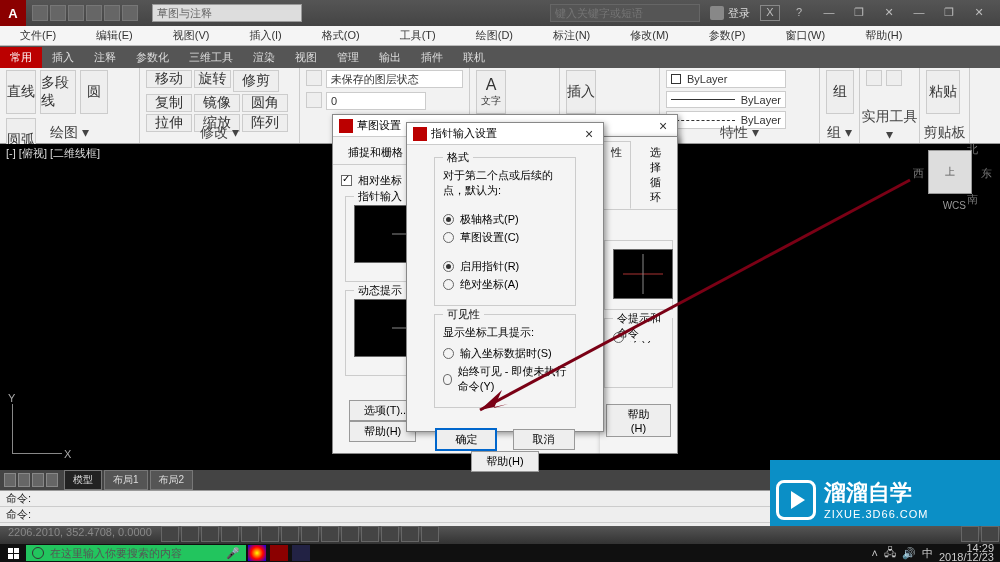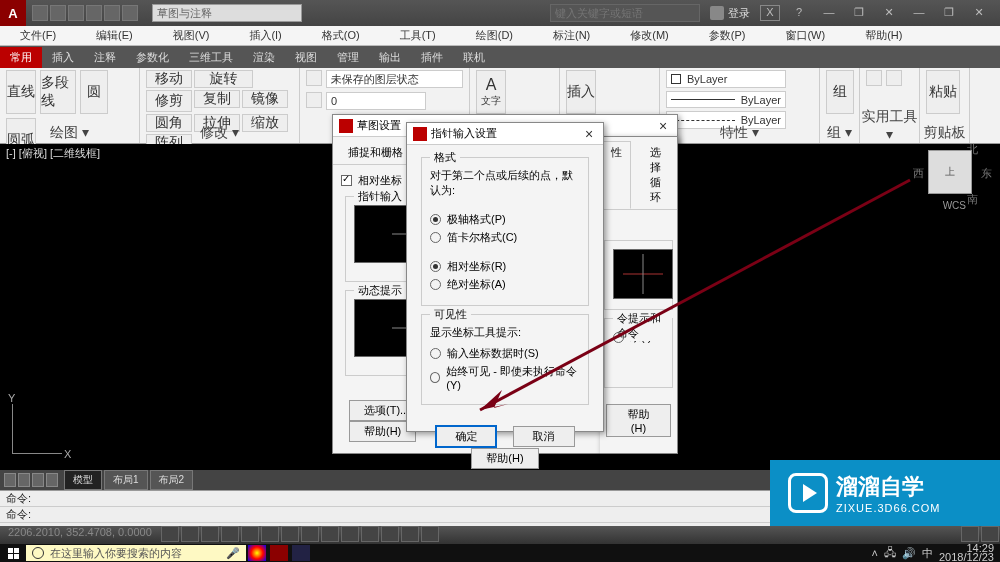--- a/index.html
+++ b/index.html
@@ -75,26 +75,26 @@
   .cmdarea .line{height:16px;padding:0 6px;border-bottom:1px solid #ccc;}
   
   .statusbar{position:absolute;bottom:18px;left:0;right:0;height:18px;background:linear-gradient(#555,#333);display:flex;color:#bbb;font-size:10px;}
   .statusbar .coords{padding:0 8px;color:#888;}
   .statusbar .sbtn{width:18px;height:16px;border:1px solid #666;background:#444;margin:0 1px;}
   
   .taskbar{position:absolute;bottom:0;left:0;right:0;height:18px;background:#101010;display:flex;align-items:center;color:#ccc;}
   .win-start{width:26px;height:18px;display:flex;align-items:center;justify-content:center;}
   .win-start .grid{width:11px;height:11px;display:grid;grid-template:1fr 1fr/1fr 1fr;gap:1px;}
   .win-start .grid div{background:#fff;}
-  .searchbox{background:#fef9c3;height:16px;width:220px;display:flex;align-items:center;padding:0 6px;color:#555;}
+  .searchbox{background:#22c55e;height:16px;width:220px;display:flex;align-items:center;padding:0 6px;color:#555;}
   .searchbox .circ{width:12px;height:12px;border:1px solid #333;border-radius:50%;margin-right:6px;}
   .tray{margin-left:auto;display:flex;align-items:center;gap:6px;padding:0 6px;font-size:10px;}
   .task-ico{width:18px;height:16px;margin:0 2px;background:#333;}
   
-  .watermark{position:absolute;right:0;bottom:36px;width:230px;height:66px;background:#0b8fc6;display:flex;align-items:center;padding:18px;color:#fff;}
+  .watermark{position:absolute;right:0;bottom:36px;width:230px;height:66px;background:#0b8fc6;display:flex;align-items:flex-end;padding:6px;color:#fff;}
   .watermark .play{width:40px;height:40px;border:3px solid #fff;border-radius:8px;display:flex;align-items:center;justify-content:center;margin-right:8px;}
   .watermark .play::after{content:"";border-left:14px solid #fff;border-top:9px solid transparent;border-bottom:9px solid transparent;margin-left:3px;}
   .watermark .big{font-size:22px;font-weight:bold;}
   .watermark .small{font-size:11px;letter-spacing:1px;}
   
   .arrow-svg{position:absolute;pointer-events:none;}
 </style>
 </head>
 <body>
 
@@ -162,21 +162,21 @@
       <div class="rbtn" style="width:30px;height:44px">直线</div>
       <div class="rbtn" style="width:36px;height:44px">多段线</div>
       <div class="rbtn" style="width:26px;height:44px">圆</div>
       <div class="rbtn" style="width:30px;height:44px">圆弧</div>
     </div>
     <div class="rlabel">绘图 ▾</div>
   </div>
   <div class="rgroup" style="width:160px">
     <div class="rbtns" style="flex-wrap:wrap;gap:2px;">
       <div class="rbtn" style="width:46px;height:18px">移动</div>
-      <div class="rbtn" style="width:59px;height:18px">旋转</div>
+      <div class="rbtn" style="width:37px;height:18px">旋转</div>
       <div class="rbtn" style="width:46px;height:22px">修剪</div>
       <div class="rbtn" style="width:46px;height:18px">复制</div>
       <div class="rbtn" style="width:46px;height:18px">镜像</div>
       <div class="rbtn" style="width:46px;height:18px">圆角</div>
       <div class="rbtn" style="width:46px;height:18px">拉伸</div>
       <div class="rbtn" style="width:46px;height:18px">缩放</div>
       <div class="rbtn" style="width:46px;height:18px">阵列</div>
     </div>
     <div class="rlabel">修改 ▾</div>
   </div>
@@ -334,36 +334,36 @@
   </div>
   <div class="bbtns"><span class="btn">帮助(H)</span></div>
 </div>
 
 <div class="dialog" style="left:406px;top:122px;width:198px;height:310px">
   <div class="dhdr">
     <div class="dico"></div>
     <span>指针输入设置</span>
     <div class="dclose">×</div>
   </div>
-  <div class="dbody" style="padding:4px 10px">
+  <div class="dbody" style="padding:4px 23px">
     <div class="group-box" style="padding:10px 8px">
       <div class="gb-title">格式</div>
       <div style="margin-bottom:14px">对于第二个点或后续的点，默认为:</div>
       <div class="radio">
           <div class="r on"></div>
           <span>极轴格式(P)</span>
         </div>
       <div class="radio">
           <div class="r"></div>
-          <span>笛卡尔格式(C)</span>
+          <span>草图设置(C)</span>
         </div>
       <div style="height:8px"></div>
       <div class="radio">
           <div class="r on"></div>
-          <span>相对坐标(R)</span>
+          <span>启用指针(R)</span>
         </div>
       <div class="radio">
           <div class="r"></div>
           <span>绝对坐标(A)</span>
         </div>
     </div>
     <div class="group-box" style="padding:10px 8px">
       <div class="gb-title">可见性</div>
       <div style="margin-bottom:6px">显示坐标工具提示:</div>
       <div class="radio">

